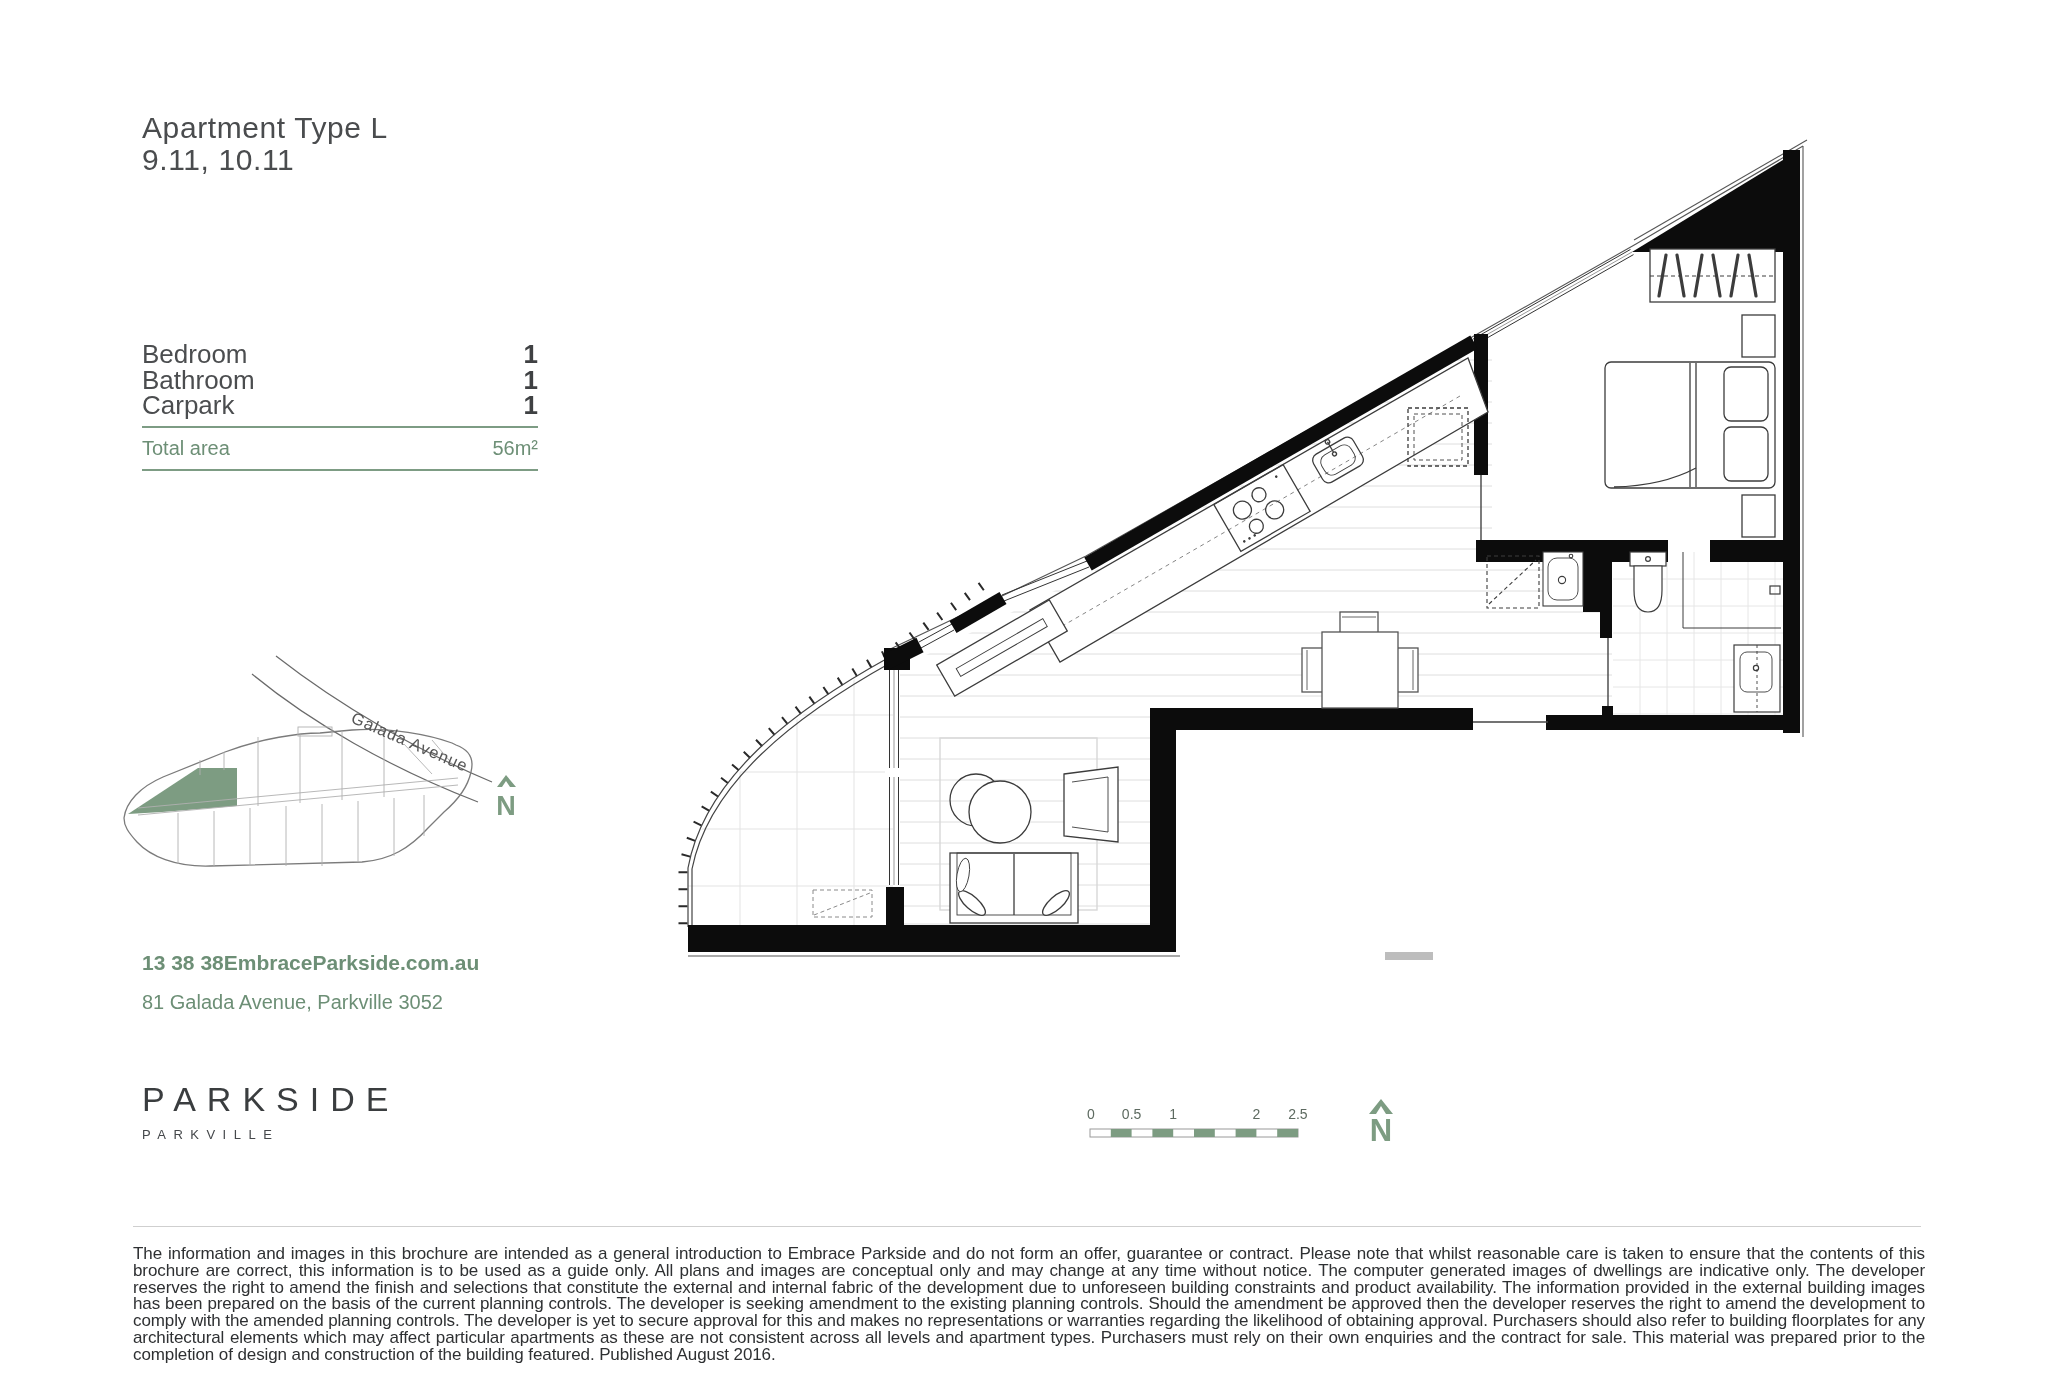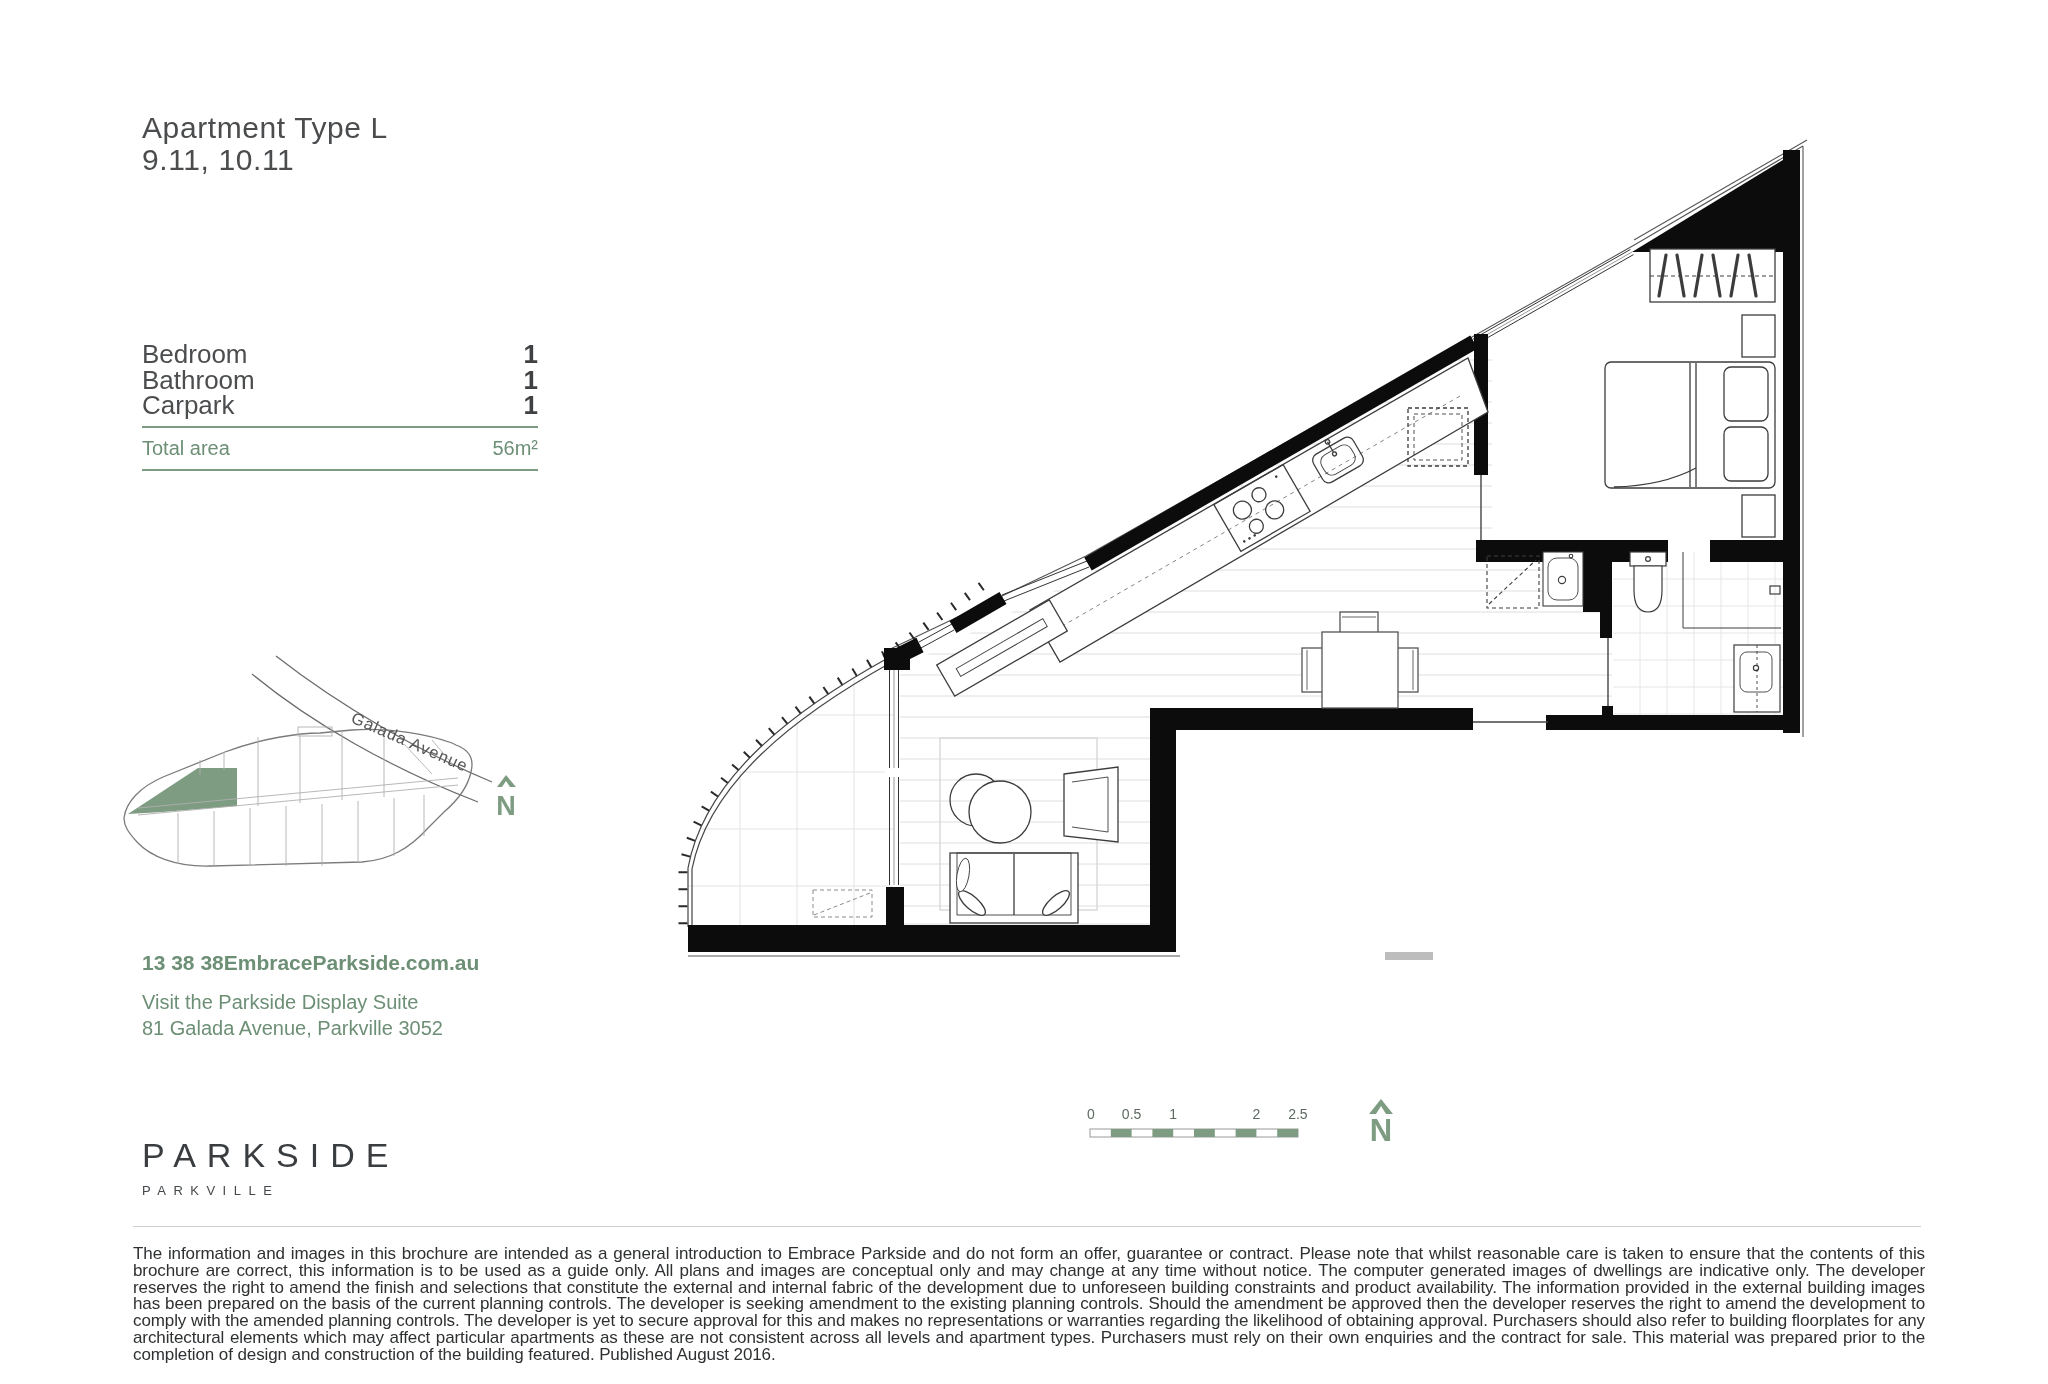--- a/index.html
+++ b/index.html
@@ -21,21 +21,21 @@
   .total-row .val{color:#6d8f76;}
   #spec-table .rule.last{margin-top:9px;}
 
   
   #contact-block{left:142px;top:951px;width:480px;color:#6d8f76;}
   #contact-line1{font-size:21px;font-weight:bold;margin-bottom:14px;}
   #contact-line1 .ph{}
   .visit{font-size:20px;line-height:26px;}
 
   
-  #logo-block{left:142px;top:1136px;}
+  #logo-block{left:142px;top:1080px;}
   #logo-brand{font-size:34px;letter-spacing:11px;color:#3a3d3f;font-weight:400;}
   #logo-suburb{font-size:13px;letter-spacing:7.5px;color:#45484b;margin-top:8px;}
 
   
   #divider{left:133px;top:1226px;width:1788px;height:1px;background:#cfcfcf;}
   #disclaimer{left:133px;top:1246px;width:1792px;font-size:17px;line-height:16.8px;
               color:#2e3032;text-align:justify;letter-spacing:-0.1px;}
 
   svg text{font-family:"Liberation Sans", sans-serif;}
   #plan-art{left:0;top:0;}
@@ -307,21 +307,20 @@
     <span>Total area</span>
     <span class="val">56m²</span>
   </div>
   <div class="rule last"></div>
 </div>
 
 <div id="contact-block" class="abs">
   <div id="contact-line1">
     <span class="ph">13 38 38</span><span>EmbraceParkside.com.au</span>
   </div>
-  <div class="visit">Visit the Parkside Display Suite</div>
   <div class="visit">81 Galada Avenue, Parkville 3052</div>
 </div>
 
 <div id="logo-block" class="abs">
   <div id="logo-brand">PARKSIDE</div>
   <div id="logo-suburb">PARKVILLE</div>
 </div>
 
 <div id="divider" class="abs"></div>
 <div id="disclaimer" class="abs">The information and images in this brochure are intended as a general introduction to Embrace Parkside and do not form an offer, guarantee or contract. Please note that whilst reasonable care is taken to ensure that the contents of this brochure are correct, this information is to be used as a guide only. All plans and images are conceptual only and may change at any time without notice. The computer generated images of dwellings are indicative only. The developer reserves the right to amend the finish and selections that constitute the external and internal fabric of the development due to unforeseen building constraints and product availability. The information provided in the external building images has been prepared on the basis of the current planning controls. The developer is seeking amendment to the existing planning controls. Should the amendment be approved then the developer reserves the right to amend the development to comply with the amended planning controls. The developer is yet to secure approval for this and makes no representations or warranties regarding the likelihood of obtaining approval. Purchasers should also refer to building floorplates for any architectural elements which may affect particular apartments as these are not consistent across all levels and apartment types. Purchasers must rely on their own enquiries and the contract for sale. This material was prepared prior to the completion of design and construction of the building featured. Published August 2016.</div>

